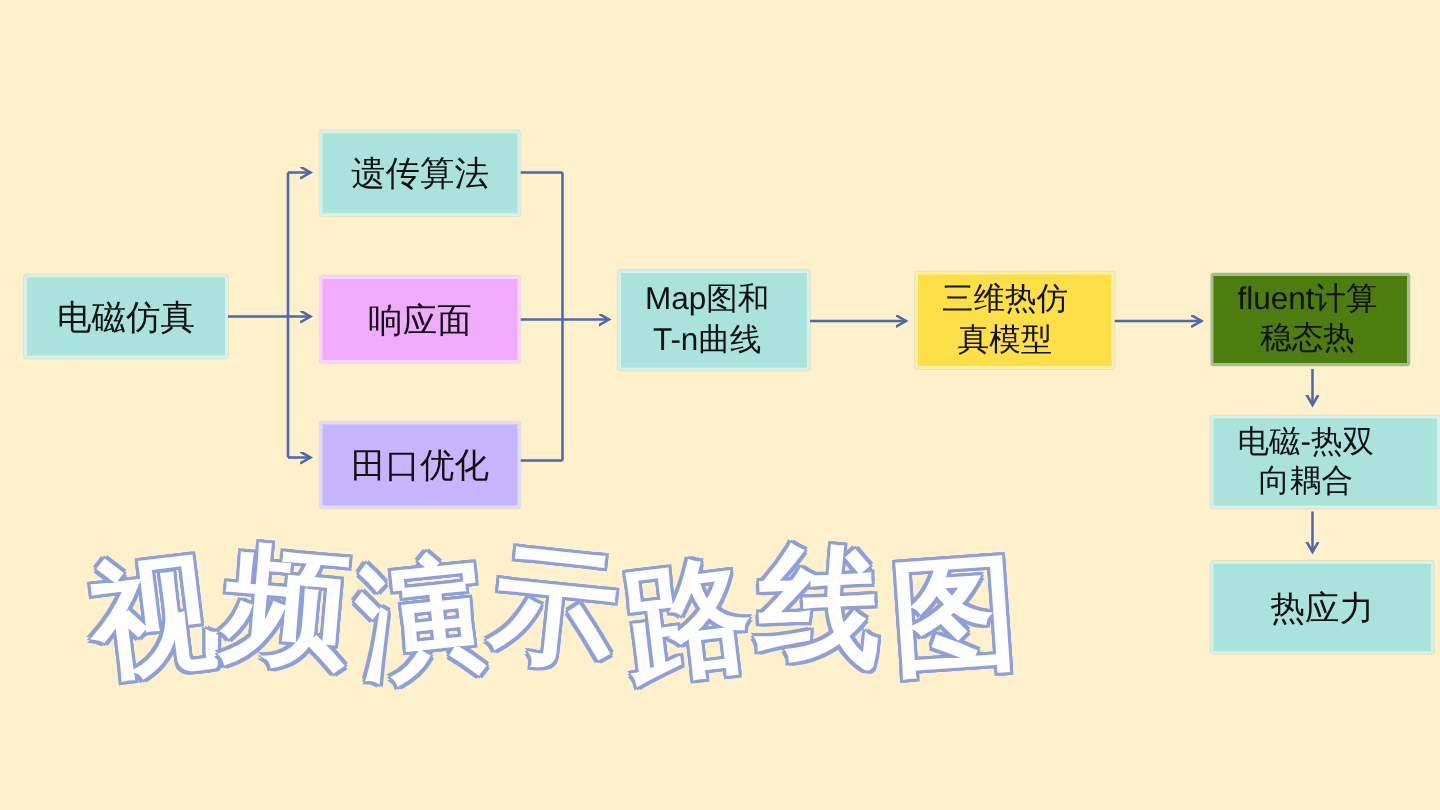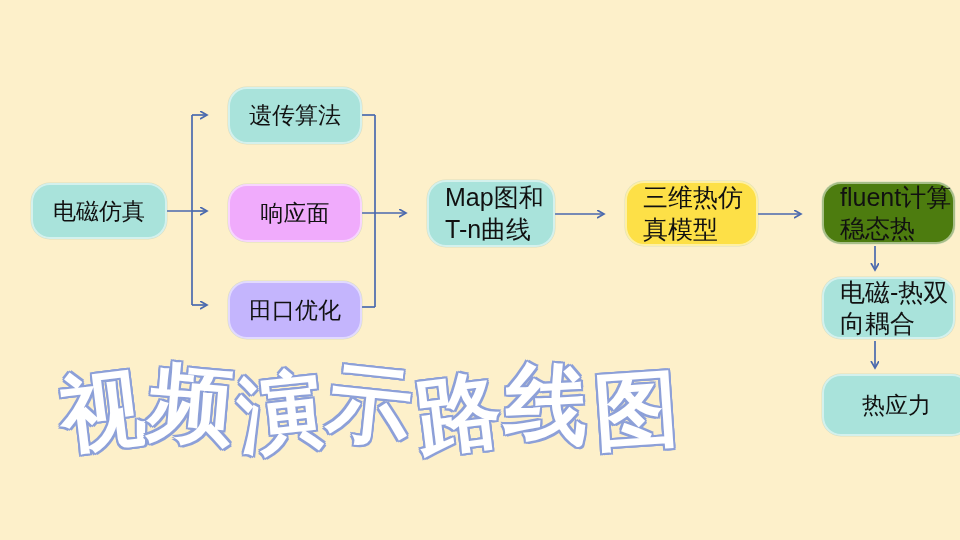--- a/index.html
+++ b/index.html
@@ -6,38 +6,37 @@
   body{
     width:960px;height:540px;overflow:hidden;
     font-family:"Liberation Sans","DejaVu Sans",sans-serif;
     background:var(--bg,#fdf0ca);
   }
   .canvas{position:relative;width:960px;height:540px;background:var(--bg,#fdf0ca);}
   .edges{position:absolute;left:0;top:0;width:960px;height:540px;pointer-events:none;}
   .edges path{stroke:var(--arrow,#4a69ae);stroke-width:1.7;fill:none;}
   .node{
     position:absolute;box-sizing:border-box;
-    border-radius:19px;
+    border-radius:2px;
     border:2px solid rgba(255,255,255,0.5);
     display:flex;align-items:center;justify-content:center;
     color:#111;font-size:23px;line-height:1.25;
     white-space:pre-line;
     box-shadow:0 0 0 0.5px rgba(120,170,165,0.25);
-    margin-left:15px;
   }
-  .node.left-align{justify-content:flex-start;padding-left:16px;font-size:25px;}
+  .node.left-align{justify-content:flex-start;padding-left:16px;font-size:21px;text-align:center;}
   
   .n-em       {left:16px;  top:183px; width:136px; height:56px;}
   .n-genetic  {left:213px; top:87px;  width:134px; height:57px;}
   .n-response {left:213px; top:184px; width:134px; height:58px;}
   .n-taguchi  {left:213px; top:281px; width:134px; height:58px;}
   .n-map      {left:412px; top:180px; width:128px; height:67px;}
   .n-3d       {left:610px; top:181px; width:133px; height:65px;}
   .n-fluent   {left:807px; top:182px; width:133px; height:62px;}
-  .n-coupling {left:807px; top:277px; width:133px; height:62px;}
+  .n-coupling {left:807px; top:277px; width:153px; height:62px;}
   .n-stress   {left:807px; top:374px; width:149px; height:62px;}
   .title{
     position:absolute;left:60px;top:352px;width:660px;height:120px;
     font-size:84px;font-weight:bold;letter-spacing:5px;
     color:var(--title-fill,#ffffff);
     text-shadow:
       2px 0 0 var(--title-stroke,#8da0d8), -2px 0 0 var(--title-stroke,#8da0d8),
       0 2px 0 var(--title-stroke,#8da0d8), 0 -2px 0 var(--title-stroke,#8da0d8),
       2px 2px 0 var(--title-stroke,#8da0d8), -2px -2px 0 var(--title-stroke,#8da0d8),
       2px -2px 0 var(--title-stroke,#8da0d8), -2px 2px 0 var(--title-stroke,#8da0d8);

